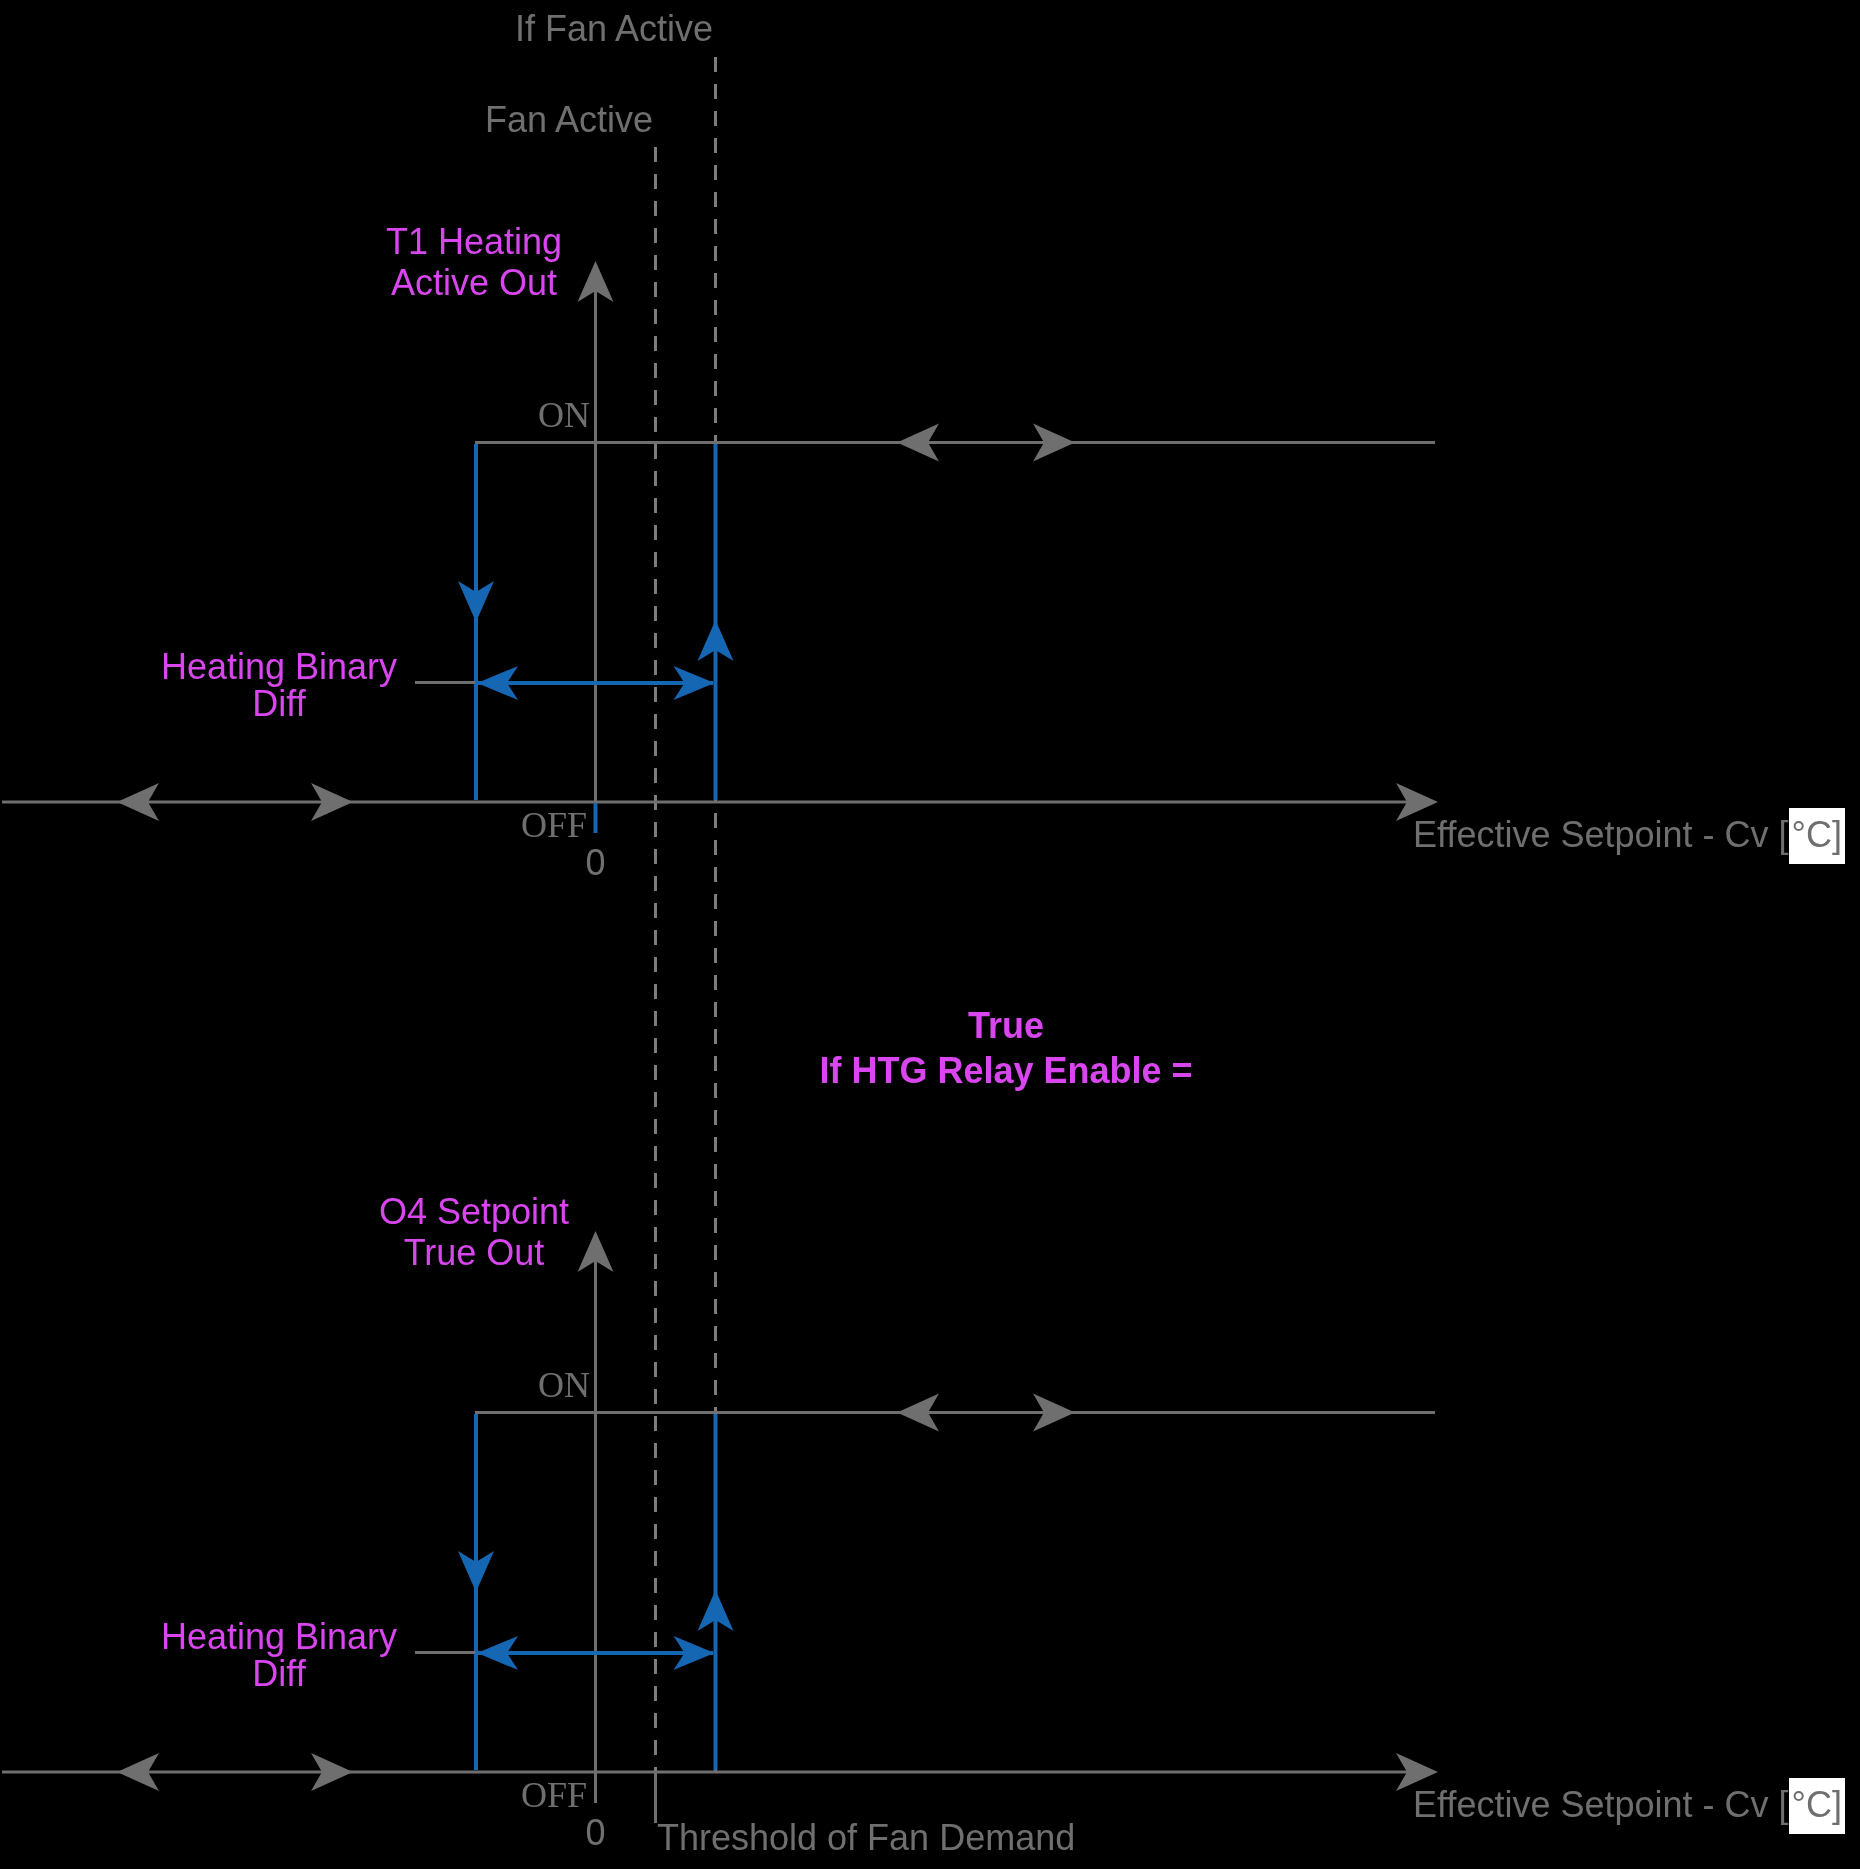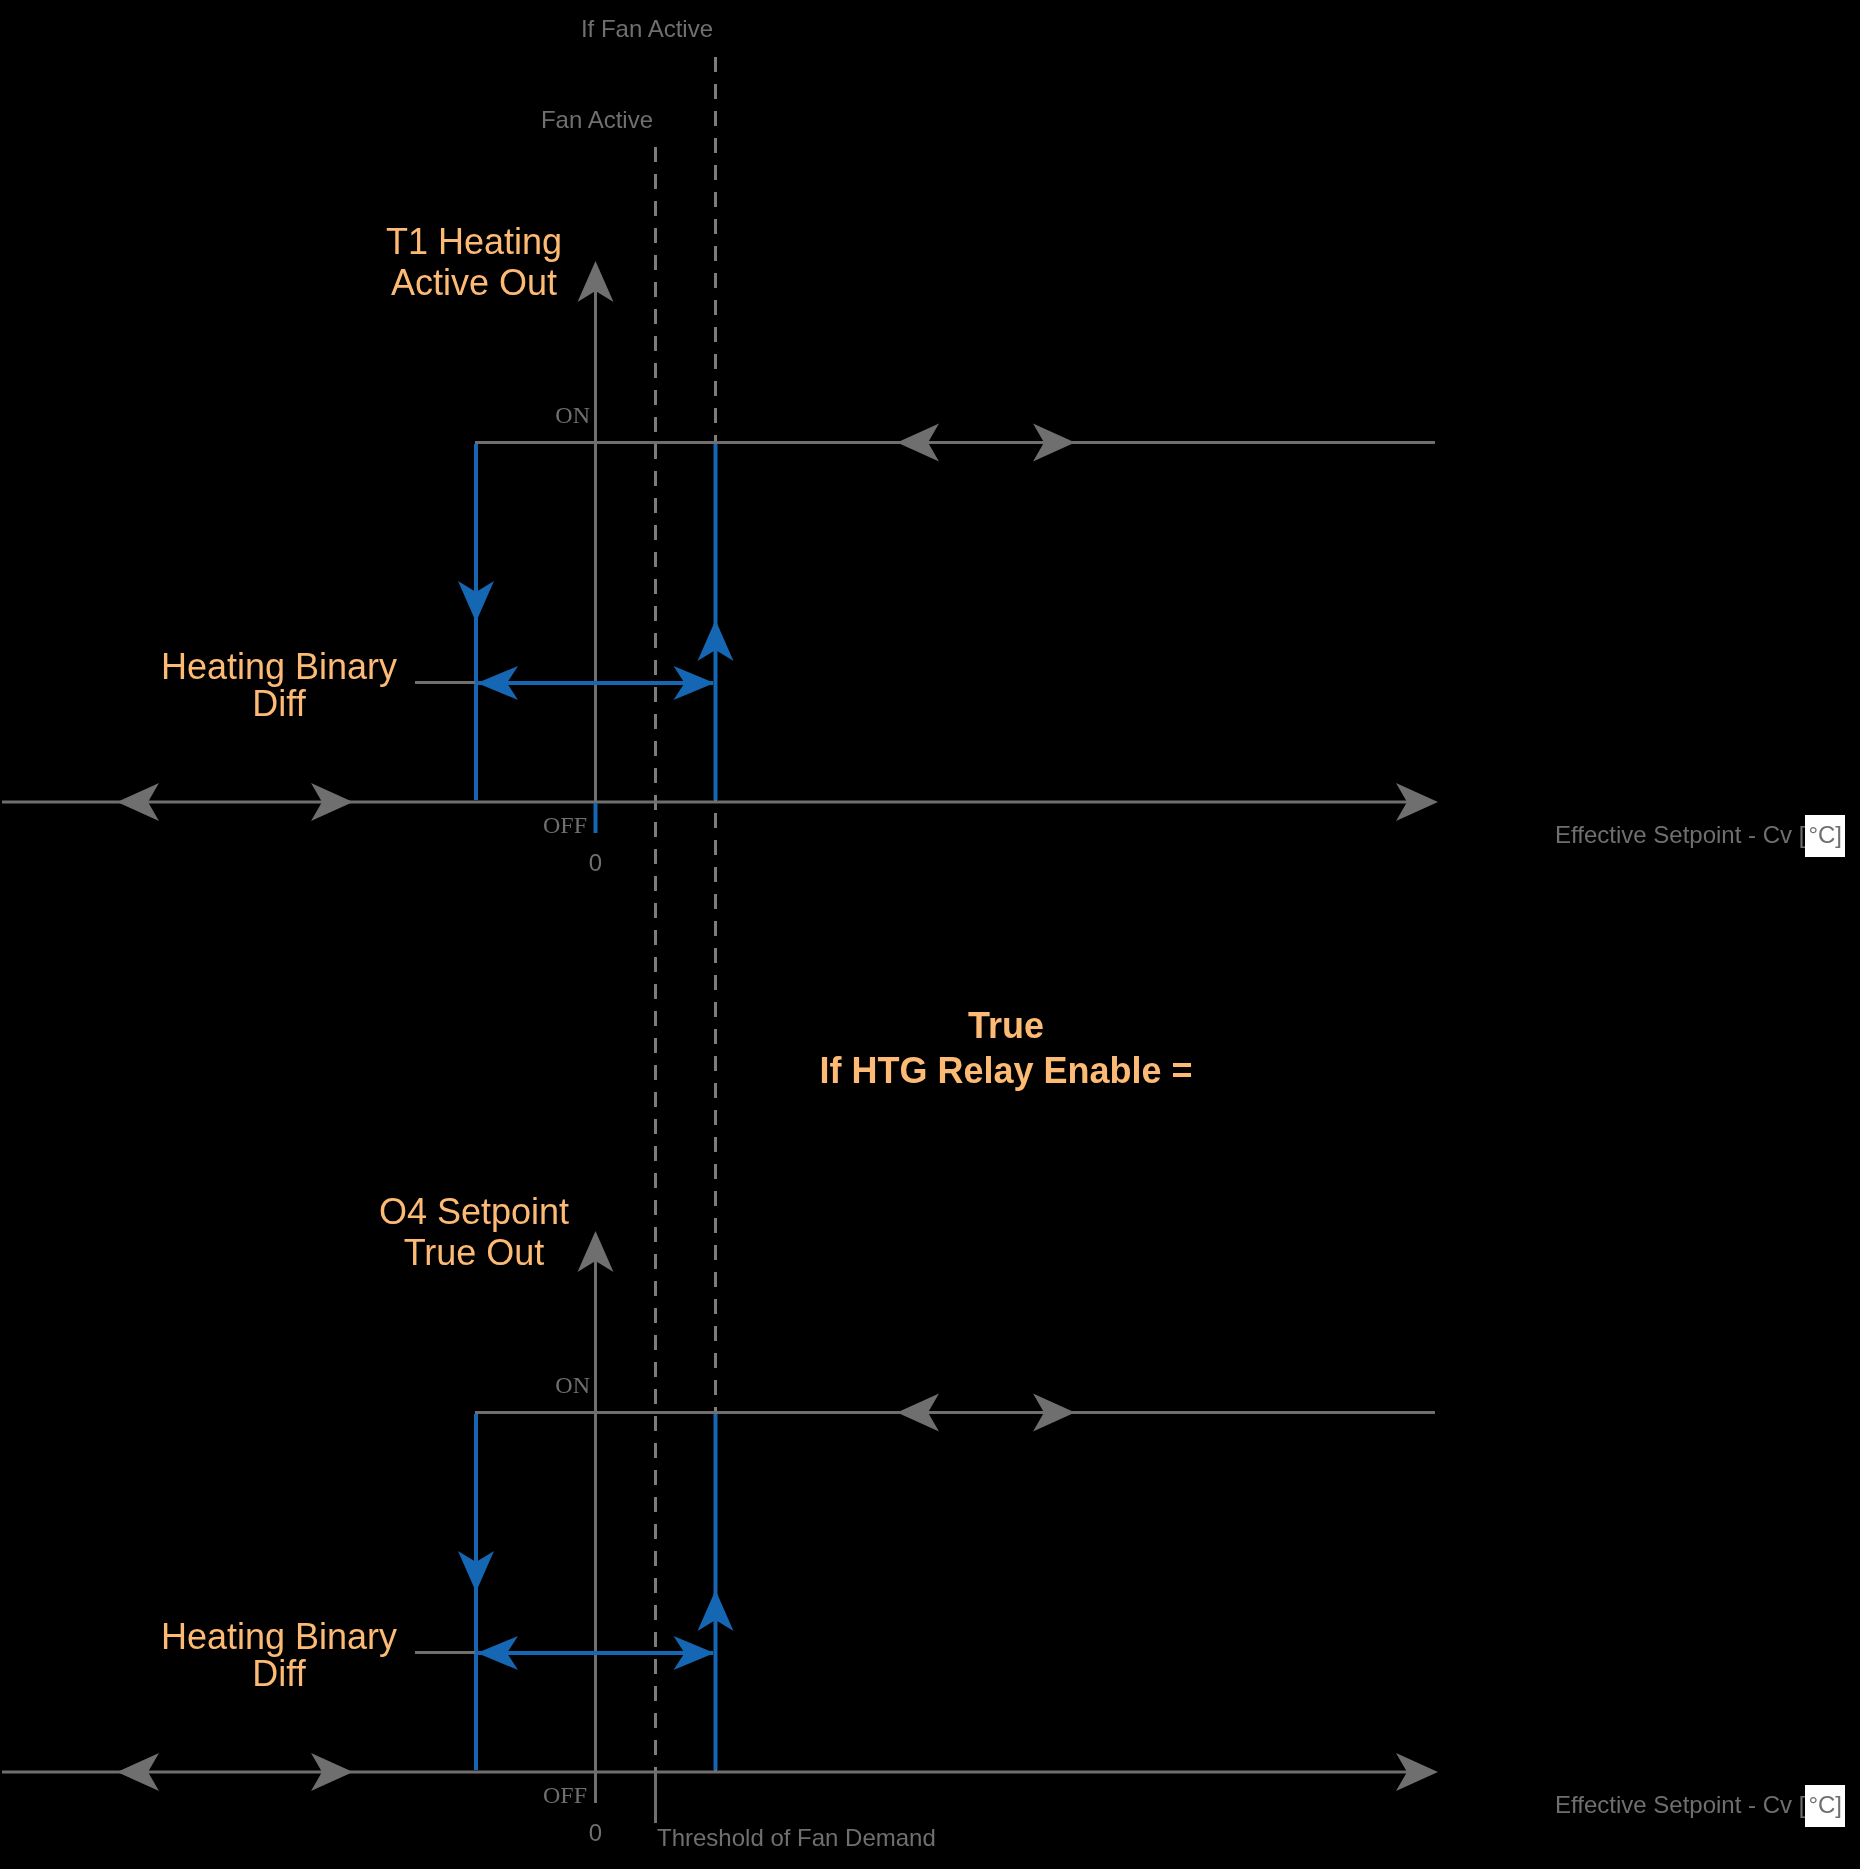--- a/index.html
+++ b/index.html
@@ -1,20 +1,20 @@
 <!DOCTYPE html>
 <html><head>
 <meta charset="utf-8">
 <style>
   html,body{margin:0;padding:0;background:#000;}
   .stage{position:relative;width:1860px;height:1869px;background:#000000;overflow:hidden;
          font-family:"Liberation Sans", sans-serif;color:#6f6f6f;}
   svg.canvas{position:absolute;left:0;top:0;}
-  .lbl{position:absolute;font-size:24px;line-height:38px;color:#6f6f6f;white-space:nowrap;}
-  .lbl2{position:absolute;font-size:36px;line-height:41px;color:#fdba74;text-align:center;white-space:nowrap;}
+  .lbl{position:absolute;font-size:36px;line-height:38px;color:#6f6f6f;white-space:nowrap;}
+  .lbl2{position:absolute;font-size:36px;line-height:41px;color:#d946ef;text-align:center;white-space:nowrap;}
   .lbl2 span{display:block;}
   .diff{line-height:37px;}
   .cond{font-weight:bold;line-height:45px;}
   .right{text-align:right;font-family:Liberation Serif, serif;}
   .center{text-align:center;}
   .unit-box{background:#ffffff;color:#6f6f6f;padding:6px 3px 9px 3px;}
   .gray-stroke{stroke:#6f6f6f;stroke-width:3;}
   .blue-stroke{stroke:#1567b3;stroke-width:4;}
   .dash{stroke:#7c7c7c;stroke-width:3;stroke-dasharray:15 12;}
   .gray-fill{fill:#6f6f6f;}

